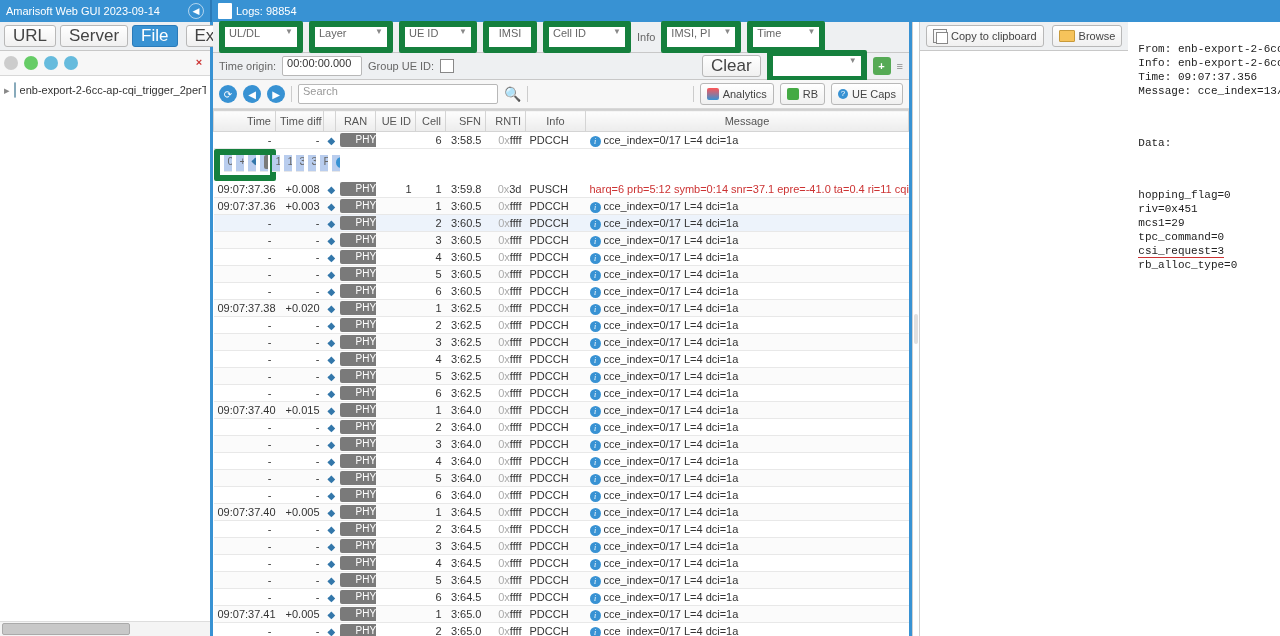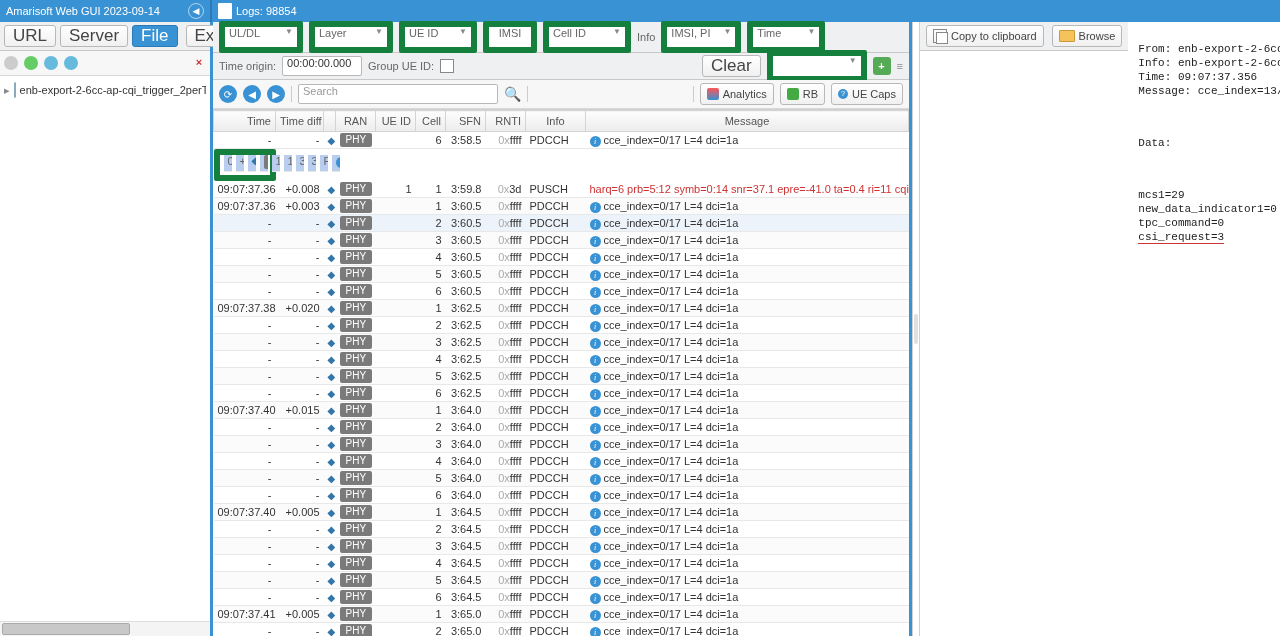--- a/index.html
+++ b/index.html
@@ -44,21 +44,21 @@
   
   .grid{flex:1;overflow:auto;border-top:1px solid #d0d0d0;min-height:0}
   table{border-collapse:collapse;width:100%;font-size:11px;table-layout:fixed}
   th{background:linear-gradient(#fdfdfd,#ececec);border:1px solid #d4d4d4;height:20px;padding:0 4px;color:#555;font-weight:normal;text-align:right;white-space:nowrap;overflow:hidden}
   th.l{text-align:center}
   td{border-bottom:1px solid #e8e8e8;height:16px;padding:0 4px;white-space:nowrap;text-align:right;overflow:hidden}
   td.l{text-align:left}
   tr.alt td{background:#fbfbfb}
   tr.sel td{background:#b9cdee!important}
   tr.hov td{background:#edf3fb}
-  .ran{display:inline-block;background:#7a7a7a;color:#fff;border-radius:2px;padding:0 6px;height:14px;line-height:14px;font-size:10px}
+  .ran{display:inline-block;background:#7a7a7a;color:#fff;border-radius:2px;padding:0 16px;height:14px;line-height:14px;font-size:10px}
   .dir{color:#37a;font-size:10px}
   .info-ic{display:inline-block;width:11px;height:11px;border-radius:50%;background:#3892d3;color:#fff;font-size:8px;text-align:center;line-height:11px;margin-right:3px;font-family:serif;font-style:italic}
   .msg-red{color:#c33}
   .rnti .hx{color:#aaa}
   .und{border-bottom:1px solid #c33}
   
   .r-tb{height:28px;background:#eef0f2;border-bottom:1px solid #c8c8c8;display:flex;align-items:center;padding:0 6px;gap:8px}
   .r-body{padding:8px 10px;font-family:'Courier New',monospace;font-size:11px;color:#222;overflow:auto;flex:1;white-space:pre}
   .r-line{line-height:14px}
   .hscroll{height:14px;background:#f4f4f4;border-top:1px solid #ddd;display:flex;align-items:center}
@@ -596,17 +596,17 @@
         <div class="pill">
             <span class="ic-browse"></span>
             <span>Browse</span>
           </div>
       </div>
       <div class="r-body">
 <div class="r-line">From: enb-export-2-6cc-ap-cqi_trigger_2perTrigger.log.zip #36341</div><div class="r-line">Info: enb-export-2-6cc-ap-cqi_trigger_2perTrigger.log.zip (1615823B). v2023-09-08</div><div class="r-line">Time: 09:07:37.356</div><div class="r-line">Message: cce_index=13/17 L=1 dci=0</div>
 <div class="r-line">&nbsp;</div>
 <div class="r-line">Data:</div>
 <div class="r-line">&nbsp;</div>
-<div id="detail-lines"><div class="r-line">mcs1=29</div><div class="r-line">new_data_indicator1=0</div><div class="r-line">tpc_command=0</div><div class="r-line"><span class="und">csi_request=3</span></div></div>
+<div id="detail-lines"><div class="r-line">hopping_flag=0</div><div class="r-line">riv=0x451</div><div class="r-line">mcs1=29</div><div class="r-line">tpc_command=0</div><div class="r-line"><span class="und">csi_request=3</span></div><div class="r-line">rb_alloc_type=0</div></div>
       </div>
     </div>
   </div>
 </div>
 
 </body></html>

